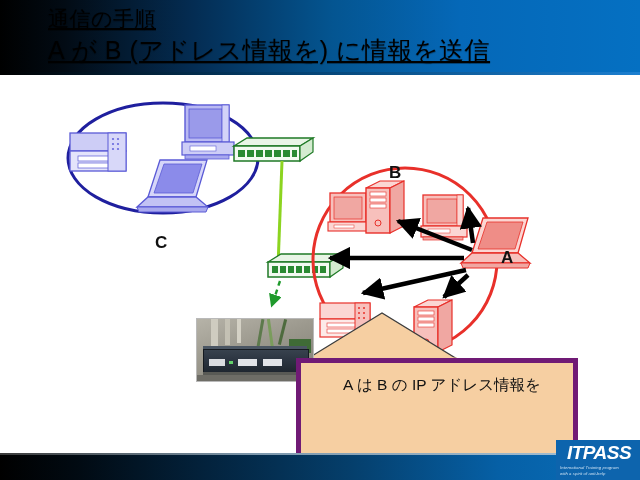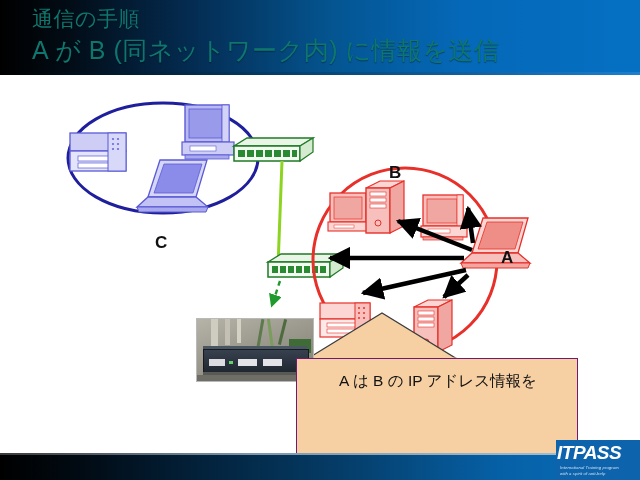--- a/index.html
+++ b/index.html
@@ -37,25 +37,26 @@
   }
   #header-underline {
     position: absolute;
     left: 0; top: 72px;
     width: 640px;
     height: 3px;
     background: linear-gradient(to right, #000000 0%, #03406f 45%, #1c7fd0 100%);
   }
   .title-line {
     position: absolute;
-    left: 32px;
-    color: #0f766e;
+    left: 48px;
+    color: #000000;
     font-weight: 400;
     white-space: nowrap;
     text-shadow: 0 1px 1px rgba(0,0,0,0.35);
+    text-decoration: underline;
   }
   #title-line-1 { top: 5px;  font-size: 21px; letter-spacing: 0.5px; }
   #title-line-2 { top: 34px; font-size: 25px; letter-spacing: 0.5px; }
 
   
   #canvas {
     position: absolute;
     left: 0; top: 75px;
     width: 640px;
     height: 380px;
@@ -111,21 +112,21 @@
   .ph-led       { left: 32px; top: 42px; width: 4px; height: 3px; background: #63d26a; }
   .ph-shadow    { left: 6px; top: 53px; width: 104px; height: 4px; background: #595a55; }
   .ph-floor     { left: 0; top: 56px; width: 116px; height: 6px; background: #6e6d66; }
 
   
   #callout {
     position: absolute;
     left: 296px; top: 358px;
     width: 282px; height: 100px;
     background: #f6cfa2;
-    border: 1px solid #701a75;
+    border: 5px solid #701a75;
     box-sizing: border-box;
   }
   #callout-text {
     position: absolute;
     left: 0; top: 8px;
     width: 282px;
     text-align: center;
     color: #111111;
     font-size: 15.5px;
     line-height: 27px;
@@ -161,20 +162,21 @@
   #logo-wordmark {
     position: absolute;
     left: 1px; top: 2px;
     width: 84px;
     color: #ffffff;
     font-size: 19px;
     font-weight: 700;
     font-style: italic;
     letter-spacing: -0.5px;
     font-family: "Liberation Sans", "DejaVu Sans", sans-serif;
+    text-align: center;
   }
   .logo-sub {
     position: absolute;
     left: 4px;
     width: 80px;
     color: #cfe3f4;
     font-size: 4.2px;
     font-style: italic;
     letter-spacing: 0.1px;
     font-family: "Liberation Sans", "DejaVu Sans", sans-serif;
@@ -183,21 +185,21 @@
   #logo-sub-2 { top: 31px; }
 </style>
 </head>
 <body>
 
 <div id="slide">
 
   <div id="header"></div>
   <div id="header-underline"></div>
   <div class="title-line" id="title-line-1">通信の手順</div>
-  <div class="title-line" id="title-line-2">A が B (同ネットワーク内) に情報を送信</div>
+  <div class="title-line" id="title-line-2">A が B (アドレス情報を) に情報を送信</div>
 
   <div id="canvas">
 
     <svg id="diagram-svg" viewBox="0 0 640 380">
 
       <defs>
         <marker id="blkarrow" viewBox="0 0 10 10" refX="9" refY="5" markerWidth="5" markerHeight="5" orient="auto-start-reverse">
           <path d="M0,0 L10,5 L0,10 z" fill="#000000"></path>
         </marker>
         <marker id="grnarrow" viewBox="0 0 10 10" refX="8" refY="5" markerWidth="5.5" markerHeight="5.5" orient="auto-start-reverse">

